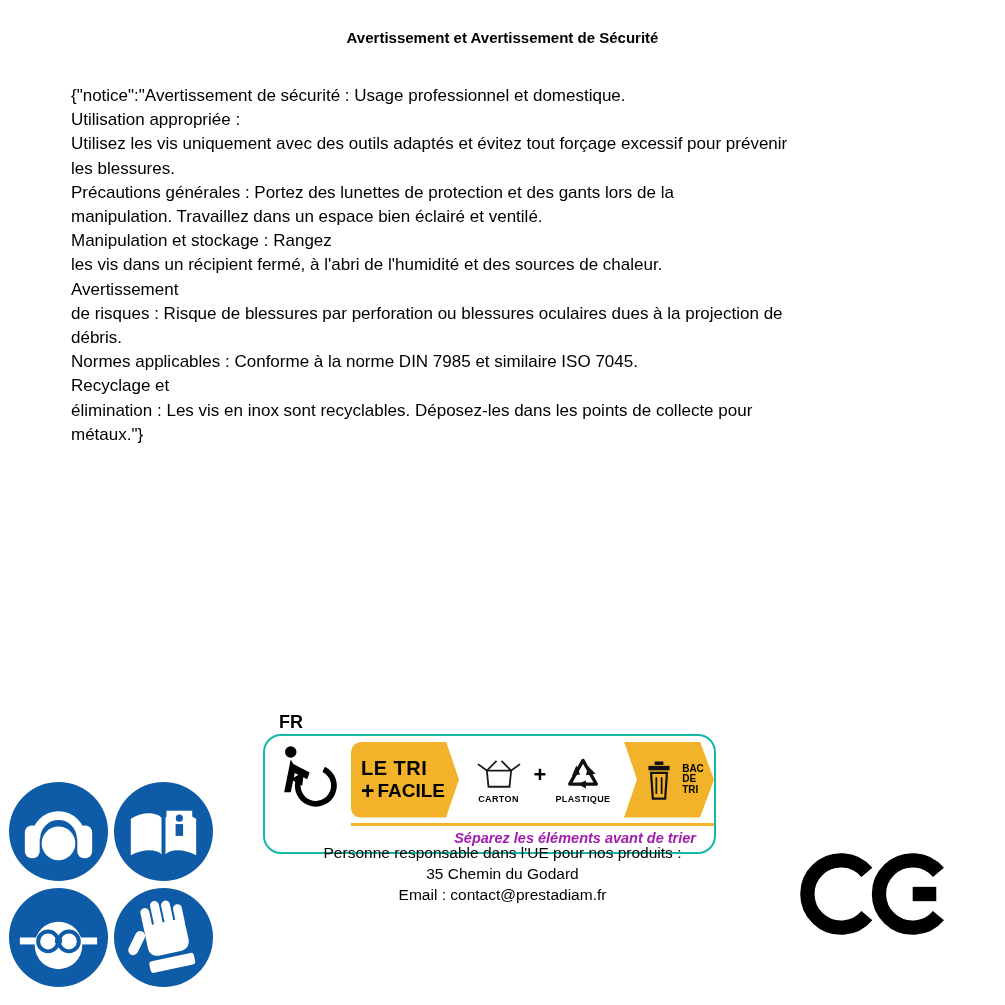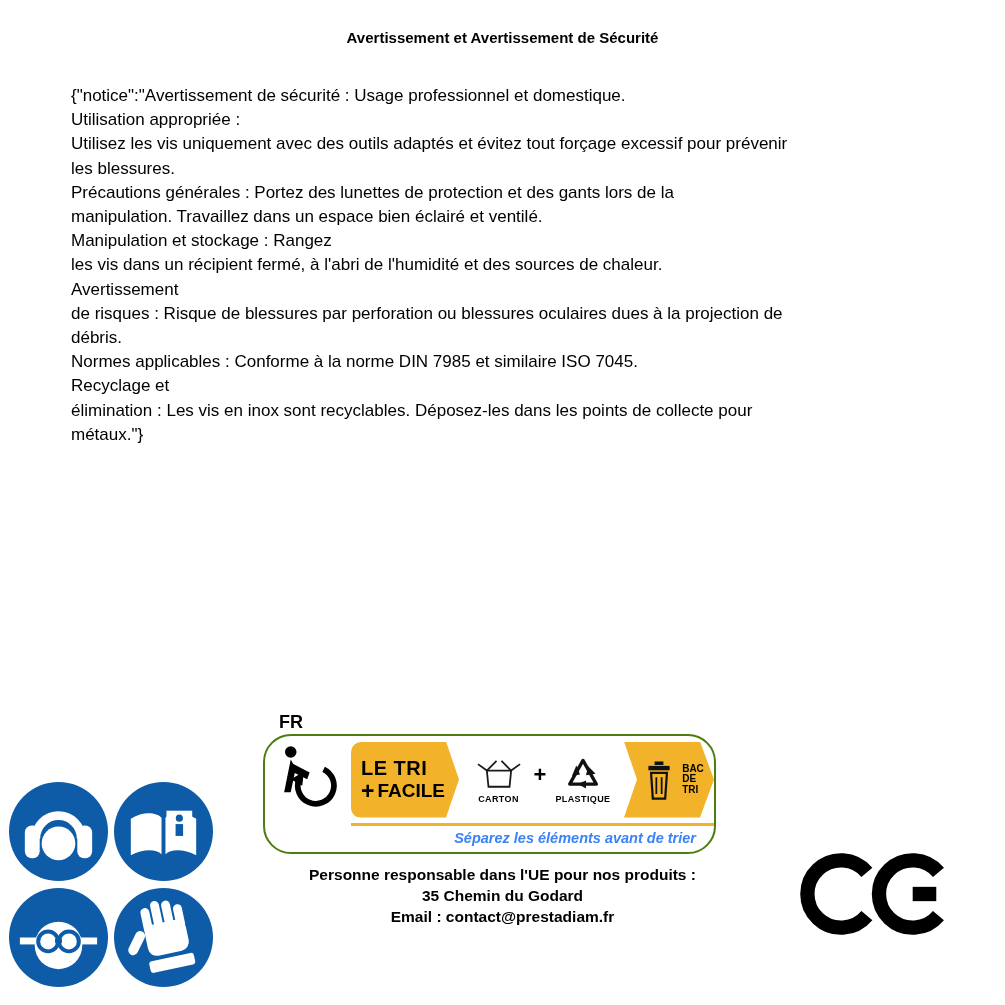--- a/index.html
+++ b/index.html
@@ -14,21 +14,21 @@
 
   
   .icons-grid{position:absolute;left:9px;top:782px;display:grid;
               grid-template-columns:99px 99px;grid-auto-rows:99px;column-gap:6px;row-gap:7px;}
   .sicon{width:99px;height:99px;}
   .sicon svg{width:99px;height:99px;display:block;}
 
   
   .fr-label{position:absolute;left:270px;top:712px;font-size:18px;font-weight:bold;margin-left:9px;}
   .tri-banner{position:absolute;left:263px;top:734px;width:453px;height:120px;
-              box-sizing:border-box;border:2px solid #4d7c0f;border-radius:28px;
+              box-sizing:border-box;border:2px solid #14b8a6;border-radius:18px;
               background:#fff;display:flex;flex-direction:column;overflow:hidden;}
   .tri-top{flex:1;display:flex;align-items:center;}
   .triman-wrap{width:86px;display:flex;justify-content:center;align-items:center;}
   .tri-lead{width:108px;height:76px;background:#f2b229;border-radius:10px 0 0 10px;
             clip-path:polygon(0 0,calc(100% - 13px) 0,100% 50%,calc(100% - 13px) 100%,0 100%);
             display:flex;flex-direction:column;justify-content:center;
             padding-left:10px;box-sizing:border-box;}
   .tri-l1{font-size:20px;font-weight:bold;letter-spacing:.5px;}
   .tri-l2{font-size:19px;font-weight:bold;display:flex;align-items:center;gap:3px;}
   .tri-l2 .plus{font-size:23px;line-height:18px;}
@@ -36,26 +36,26 @@
   .tri-item{display:flex;flex-direction:column;align-items:center;gap:4px;}
   .tri-item-label{font-size:9px;font-weight:bold;letter-spacing:.4px;}
   .items-plus{font-size:22px;font-weight:bold;margin-top:-10px;}
   .tri-bac{width:90px;height:76px;background:#f2b229;
            clip-path:polygon(13px 50%,0 0,calc(100% - 14px) 0,100% 50%,calc(100% - 14px) 100%,0 100%);
            display:flex;align-items:center;justify-content:center;gap:8px;box-sizing:border-box;
            padding-left:10px;}
   .bac-text{font-size:10px;font-weight:bold;line-height:10.5px;}
   .tri-bottom{position:relative;height:29px;display:flex;align-items:center;
               justify-content:flex-end;padding-right:18px;
-              font-style:italic;font-weight:bold;font-size:14.5px;color:#3b82f6;}
+              font-style:italic;font-weight:bold;font-size:14.5px;color:#a21caf;}
   .tri-bottom::before{content:"";position:absolute;left:86px;right:0;top:0;height:3px;background:#f2b229;}
 
   
-  .address{position:absolute;left:0;top:864px;width:1005px;text-align:center;
-           font-size:15.5px;font-weight:bold;line-height:21px;}
+  .address{position:absolute;left:0;top:842px;width:1005px;text-align:center;
+           font-size:15.5px;font-weight:normal;line-height:21px;}
 
   
   .ce{position:absolute;left:799px;top:851px;}
   .ce svg{display:block;}
 </style>
 </head>
 <body>
 
 <div class="page">
 

